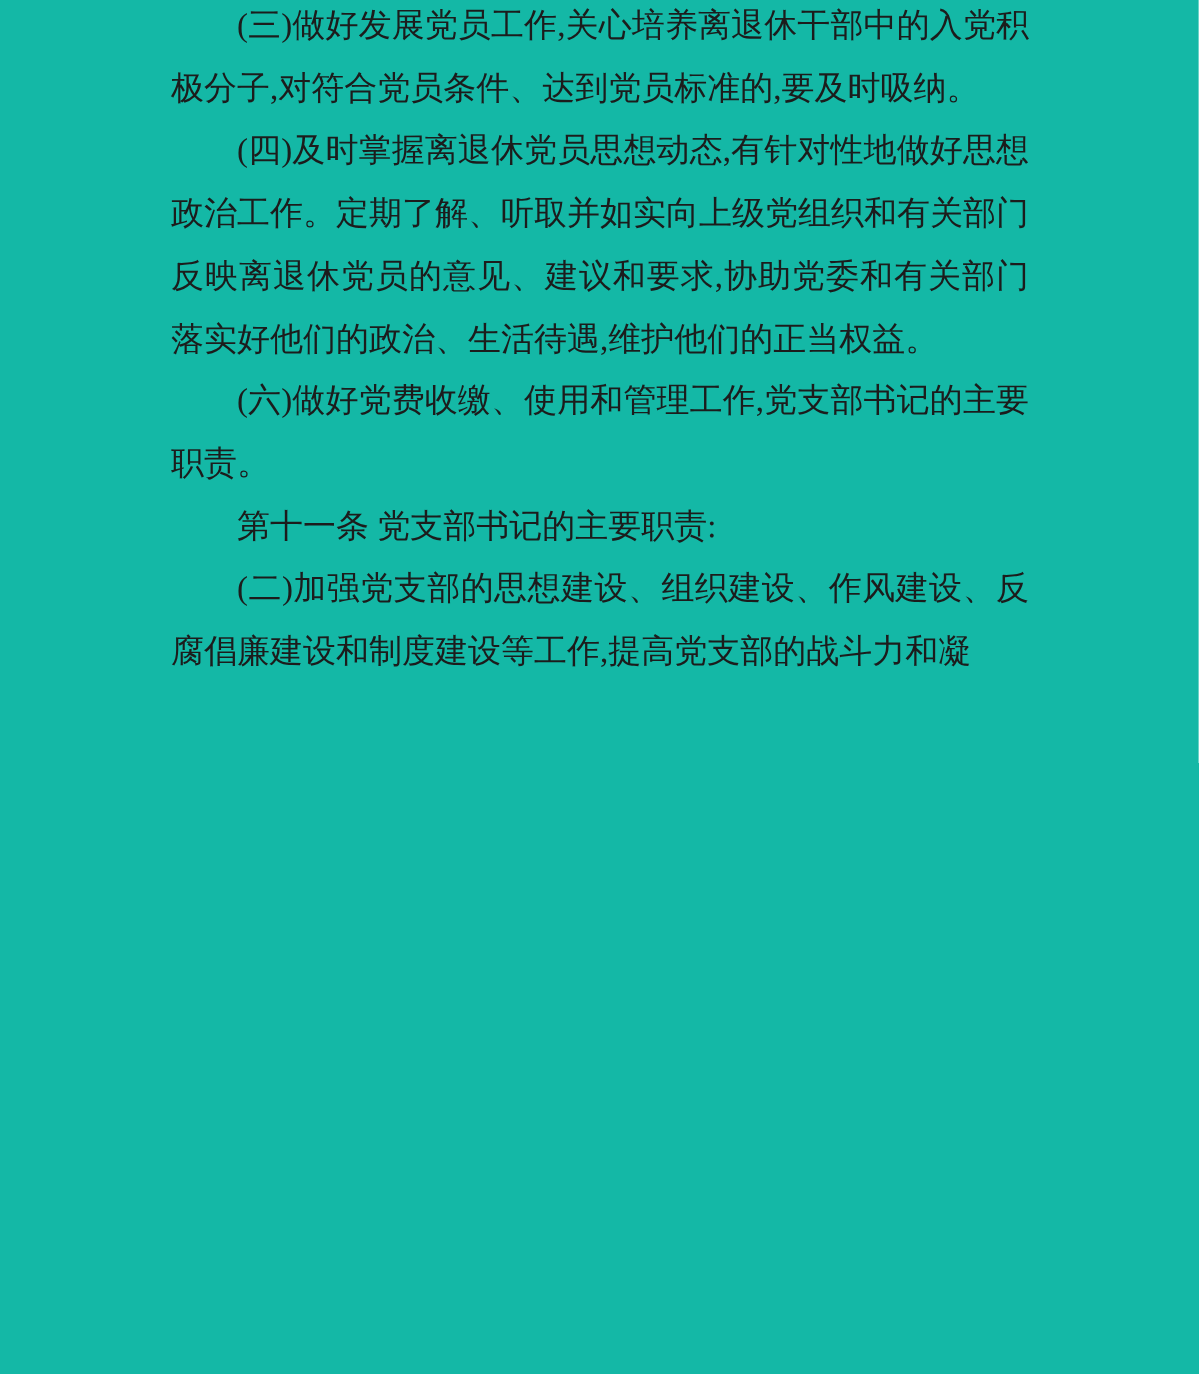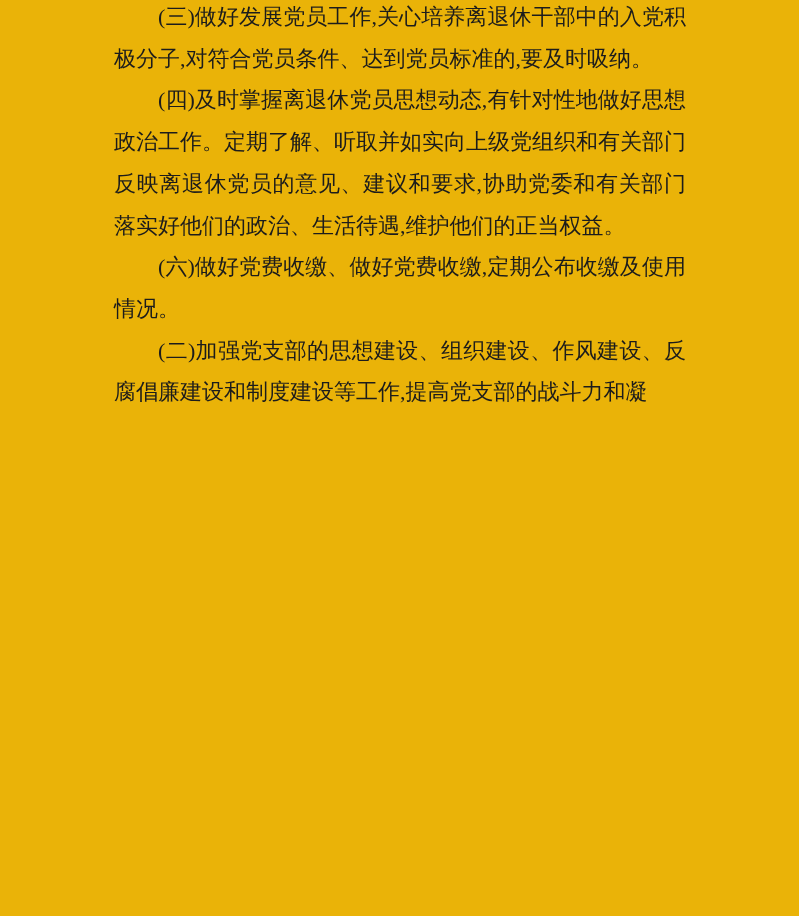--- a/index.html
+++ b/index.html
@@ -9,21 +9,21 @@
   body {
     width: 799px;
     height: 916px;
     background: #ffffff;
     overflow: hidden;
     position: relative;
   }
   .doc-page {
     position: absolute;
     inset: 0;
-    background: #eab308;
+    background: #14b8a6;
   }
   .doc-text {
     position: absolute;
     left: 114px;
     top: -4px;
     width: 572px; 
     font-family: "Liberation Serif", "DejaVu Serif", serif;
     font-size: 22px;
     line-height: 41.7px;
     color: #1c1c1c;
@@ -36,16 +36,17 @@
     text-indent: 2em;
   }
 </style>
 </head>
 <body>
 
 <div class="doc-page">
   <div class="doc-text">
     <p>(三)做好发展党员工作,关心培养离退休干部中的入党积极分子,对符合党员条件、达到党员标准的,要及时吸纳。</p>
     <p>(四)及时掌握离退休党员思想动态,有针对性地做好思想政治工作。定期了解、听取并如实向上级党组织和有关部门反映离退休党员的意见、建议和要求,协助党委和有关部门落实好他们的政治、生活待遇,维护他们的正当权益。</p>
-    <p>(六)做好党费收缴、做好党费收缴,定期公布收缴及使用情况。</p>
+    <p>(六)做好党费收缴、使用和管理工作,党支部书记的主要职责。</p>
+    <p>第十一条 党支部书记的主要职责:</p>
     <p>(二)加强党支部的思想建设、组织建设、作风建设、反腐倡廉建设和制度建设等工作,提高党支部的战斗力和凝</p>
   </div>
 </div>
 
 </body></html>

